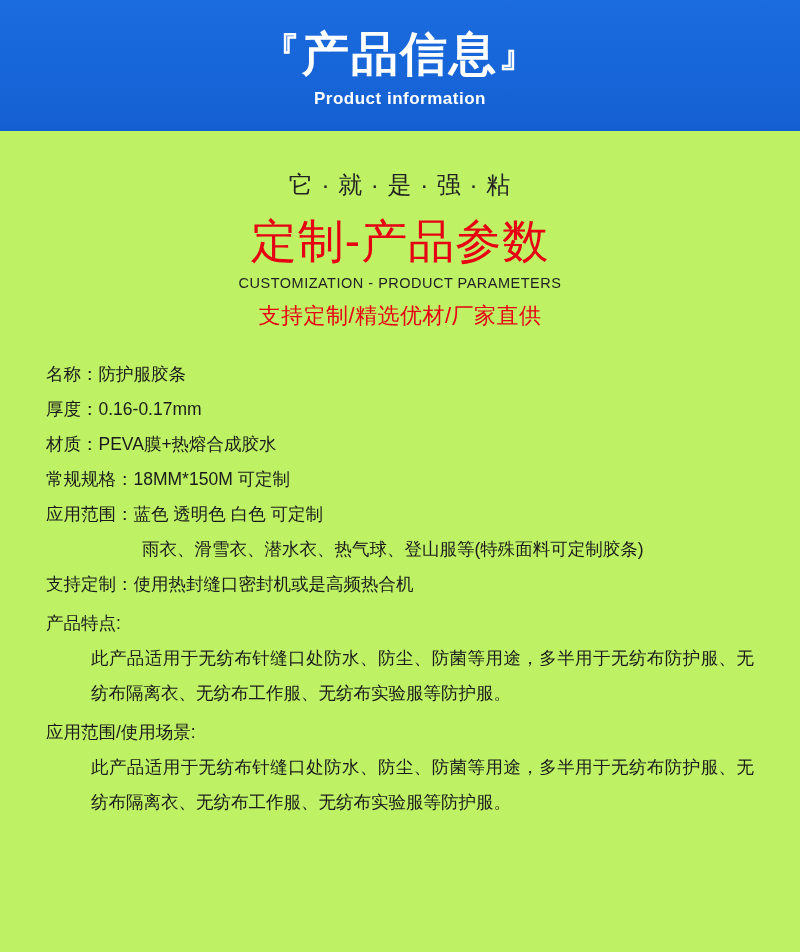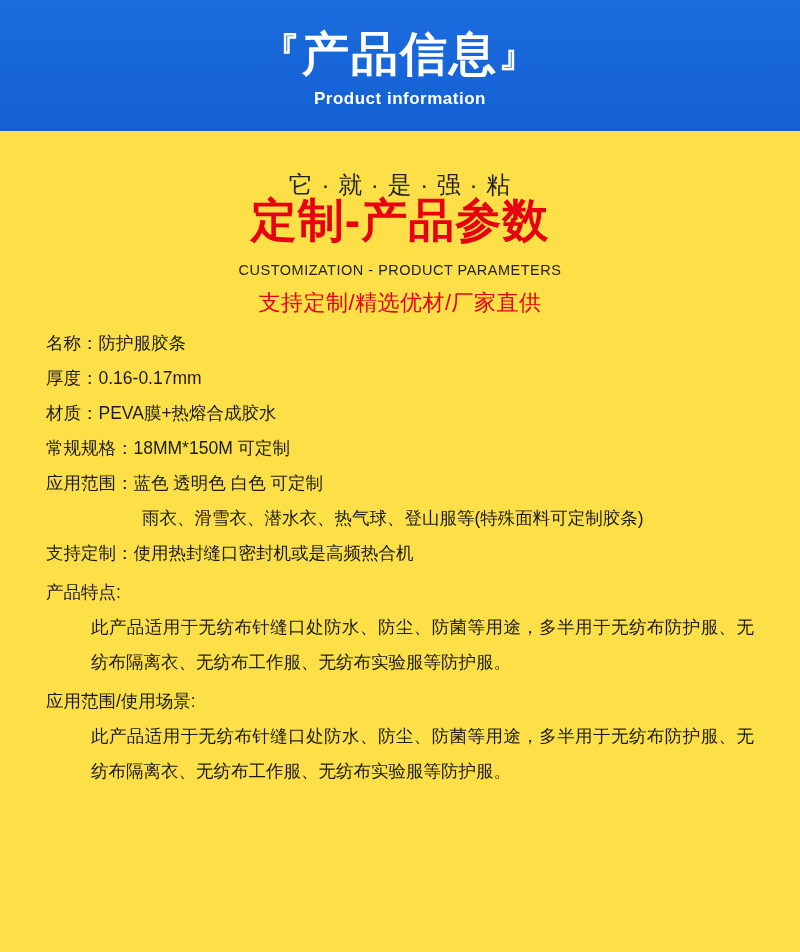--- a/index.html
+++ b/index.html
@@ -10,21 +10,21 @@
     width: 800px;
     height: 952px;
     background: #ffffff;
     font-family: "Liberation Sans", sans-serif;
     overflow: hidden;
   }
   .page {
     width: 800px;
     height: 952px;
     position: relative;
-    background: #fde047;
+    background: #bef264;
   }
 
   
   .banner {
     width: 800px;
     height: 131px;
     background: #1765d8;
     background: linear-gradient(180deg, #1b6cdf 0%, #1460d2 100%);
     display: flex;
     flex-direction: column;
@@ -60,47 +60,48 @@
     padding-top: 42px;
   }
   .headline-tag {
     font-size: 24px;
     color: #222222;
     letter-spacing: 1px;
     line-height: 1;
     white-space: nowrap;
   }
   .headline-main {
+    margin-top: 21px;
     font-size: 46px;
-    font-weight: bold;
+    font-weight: normal;
     color: #e60012;
     letter-spacing: 1px;
     line-height: 1;
     white-space: nowrap;
   }
   .headline-en {
-    margin-top: 20px;
+    margin-top: 12px;
     font-size: 14.5px;
     color: #222222;
     letter-spacing: 0.5px;
     line-height: 1;
     white-space: nowrap;
   }
   .headline-slogan {
     margin-top: 14px;
     font-size: 22px;
     color: #e60012;
     letter-spacing: 0.5px;
     line-height: 1;
     white-space: nowrap;
   }
 
   
   .specs {
-    margin-top: 12px;
+    margin-top: 30px;
     padding: 0 46px 0 46px;
     color: #1a1a1a;
   }
   .spec-row {
     font-size: 17.5px;
     line-height: 35px;
     color: #1a1a1a;
     white-space: nowrap;
   }
   .spec-row .label {

